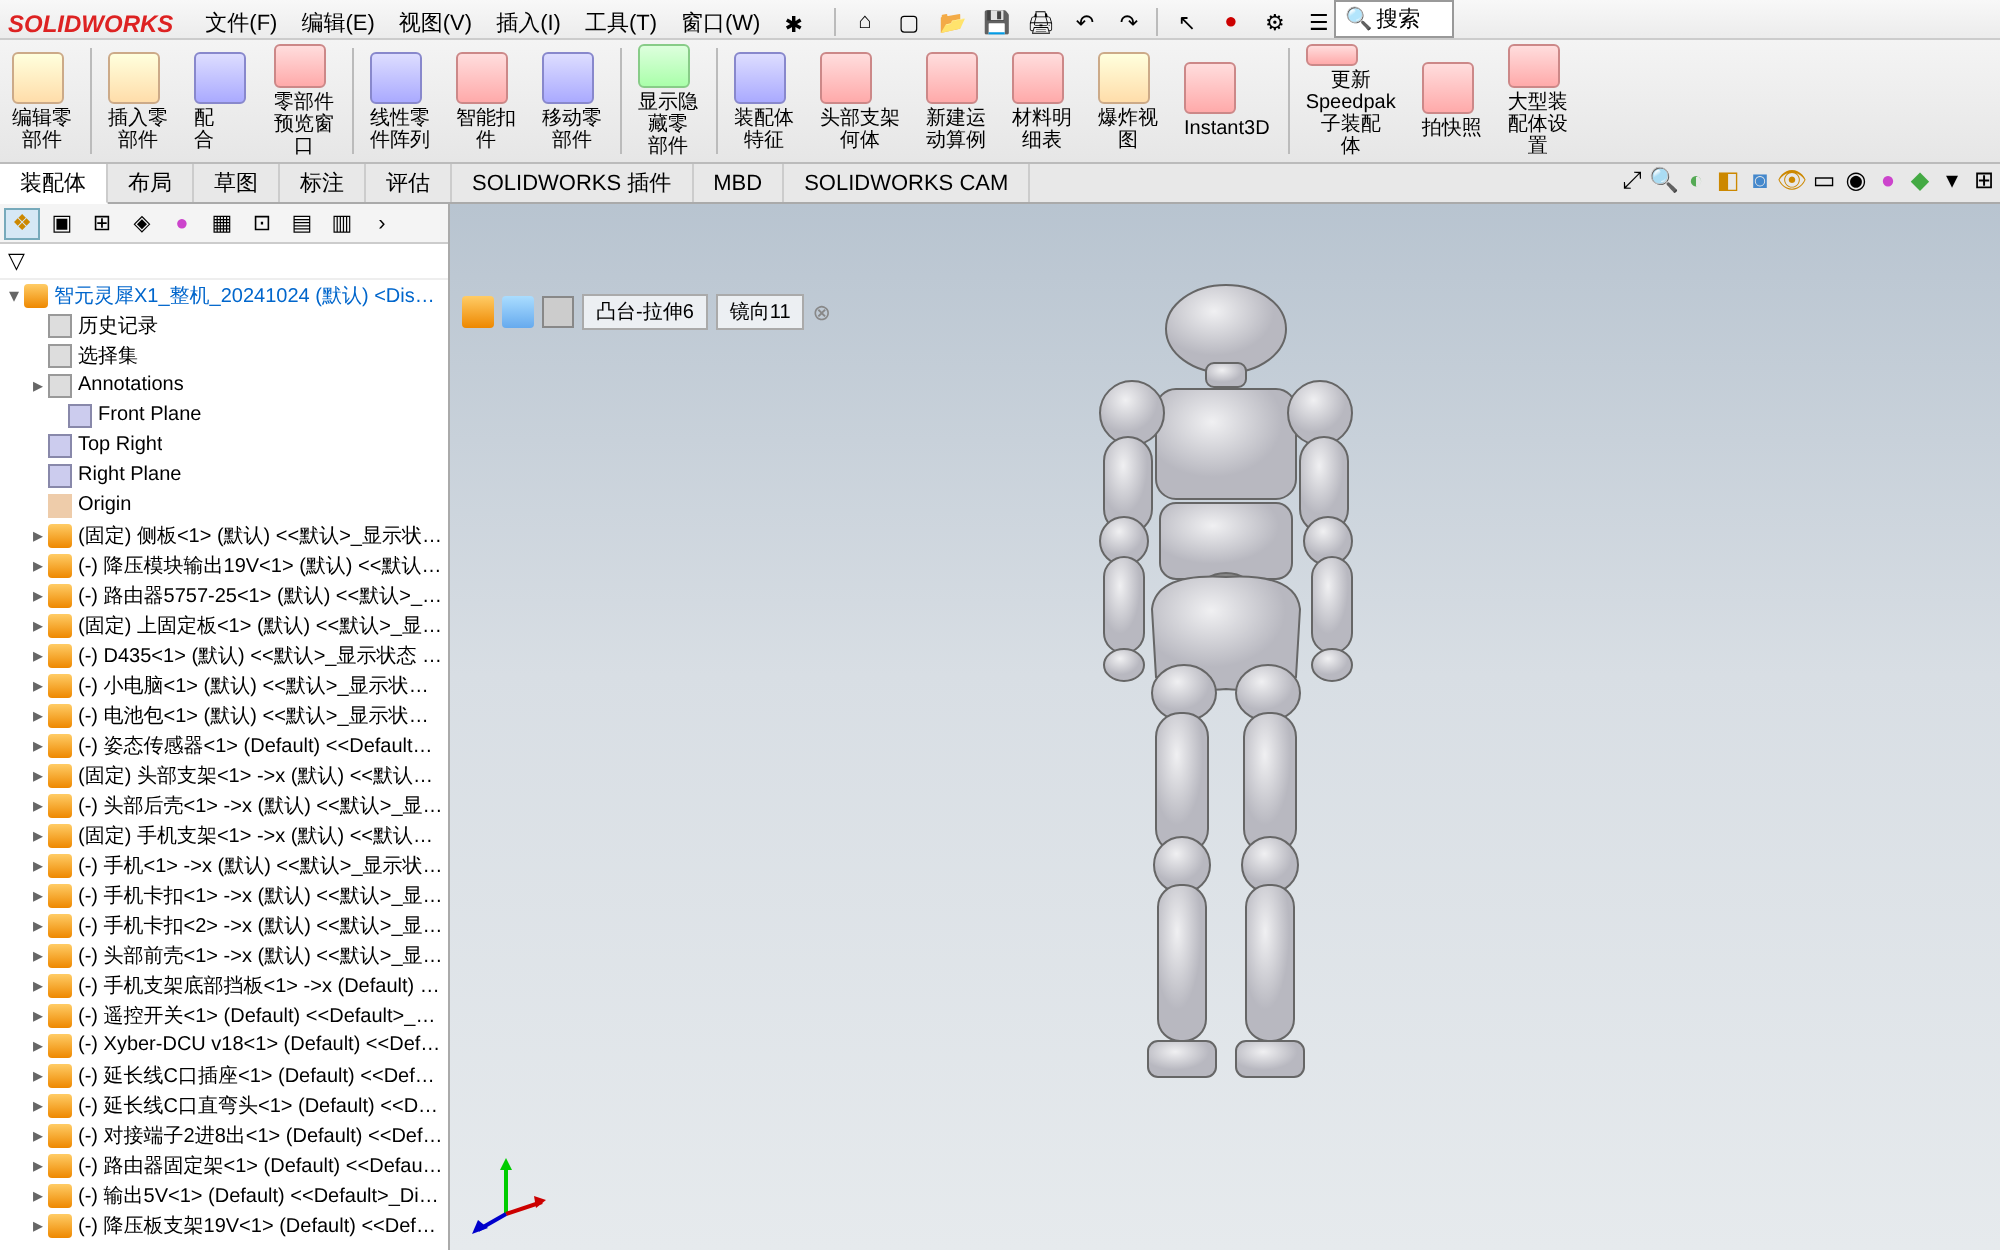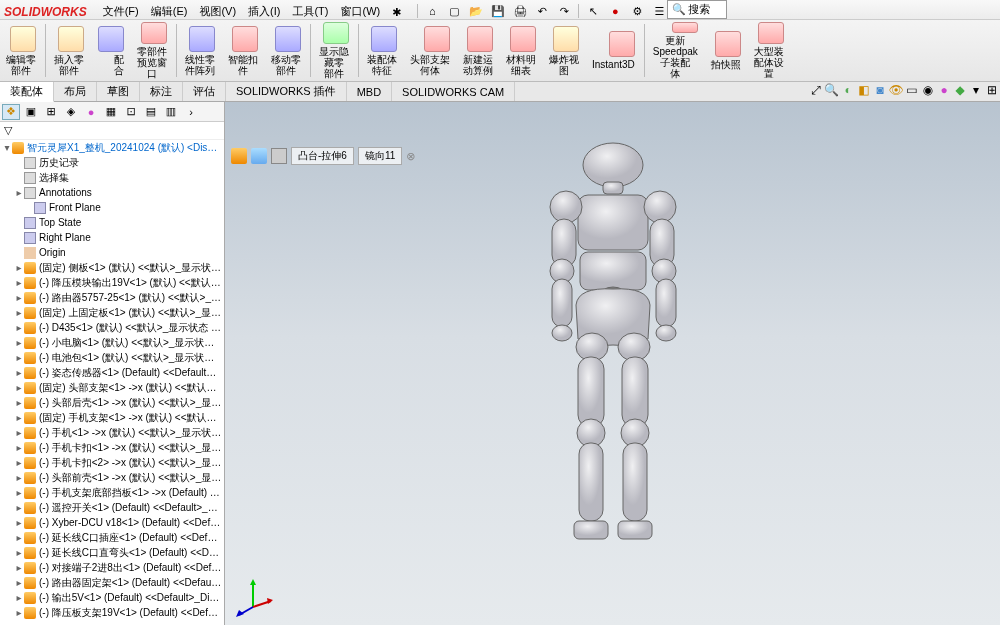--- a/index.html
+++ b/index.html
@@ -7,21 +7,21 @@
 .menubar { height: 20px; background: linear-gradient(#f8f8f8, #ececec); display: flex; align-items: flex-end; padding: 0 4px; border-bottom: 1px solid #ccc; }
 .logo { color: #d22; font-weight: bold; font-style: italic; margin-right: 10px; font-size: 12px; }
 .menu-item { padding: 0 6px; cursor: pointer; }
 .qat { display: flex; align-items: center; gap: 6px; margin-left: 10px; }
 .qat-icon { width: 16px; height: 16px; display: flex; align-items: center; justify-content: center; cursor: pointer; }
 .qat-sep { width: 1px; height: 14px; background: #bbb; }
 .title-doc { margin-left: auto; margin-right: 8px; color: #333; }
 .search-box { background: #fff; border: 1px solid #999; padding: 1px 4px; width: 60px; margin-right: 4px; display: flex; align-items: center; gap: 2px; }
 
 .ribbon { height: 62px; background: linear-gradient(#f4f4f4, #e6e6e6); border-bottom: 1px solid #bbb; display: flex; overflow: hidden; }
-.ribbon-btn { display: flex; flex-direction: column; align-items: flex-end; justify-content: center; padding: 2px 6px; cursor: pointer; border-right: 1px solid transparent; min-width: 40px; }
+.ribbon-btn { display: flex; flex-direction: column; align-items: flex-start; justify-content: center; padding: 2px 6px; cursor: pointer; border-right: 1px solid transparent; min-width: 40px; }
 .ribbon-icon { width: 26px; height: 26px; background: linear-gradient(#fdd, #faa); border: 1px solid #c88; border-radius: 3px; margin-bottom: 2px; }
 .ribbon-icon.blue { background: linear-gradient(#ddf, #aaf); border-color: #88c; }
 .ribbon-icon.green { background: linear-gradient(#dfd, #afa); border-color: #8c8; }
 .ribbon-icon.yellow { background: linear-gradient(#ffd, #fda); border-color: #ca8; }
 .ribbon-label { font-size: 10px; text-align: center; line-height: 11px; white-space: pre-line; }
 .ribbon-sep { width: 1px; background: #bbb; margin: 4px 2px; }
 
 .tabs { height: 20px; background: #e8e8e8; display: flex; border-bottom: 1px solid #aaa; }
 .tab { padding: 2px 10px; border-right: 1px solid #ccc; cursor: pointer; font-size: 11px; display:flex; align-items:center;}
 .tab.active { background: #fff; border-bottom: 1px solid #fff; margin-bottom: -1px; }
@@ -251,21 +251,21 @@
           <span class="tree-text ">Annotations</span>
         </div>
         <div class="tree-item" style="padding-left: 24px;">
           <span class="tree-expand"></span>
           <span class="tree-icon ti-plane"></span>
           <span class="tree-text ">Front Plane</span>
         </div>
         <div class="tree-item" style="padding-left: 14px;">
           <span class="tree-expand"></span>
           <span class="tree-icon ti-plane"></span>
-          <span class="tree-text ">Top State</span>
+          <span class="tree-text ">Top Right</span>
         </div>
         <div class="tree-item" style="padding-left: 14px;">
           <span class="tree-expand"></span>
           <span class="tree-icon ti-plane"></span>
           <span class="tree-text ">Right Plane</span>
         </div>
         <div class="tree-item" style="padding-left: 14px;">
           <span class="tree-expand"></span>
           <span class="tree-icon ti-origin"></span>
           <span class="tree-text ">Origin</span>

